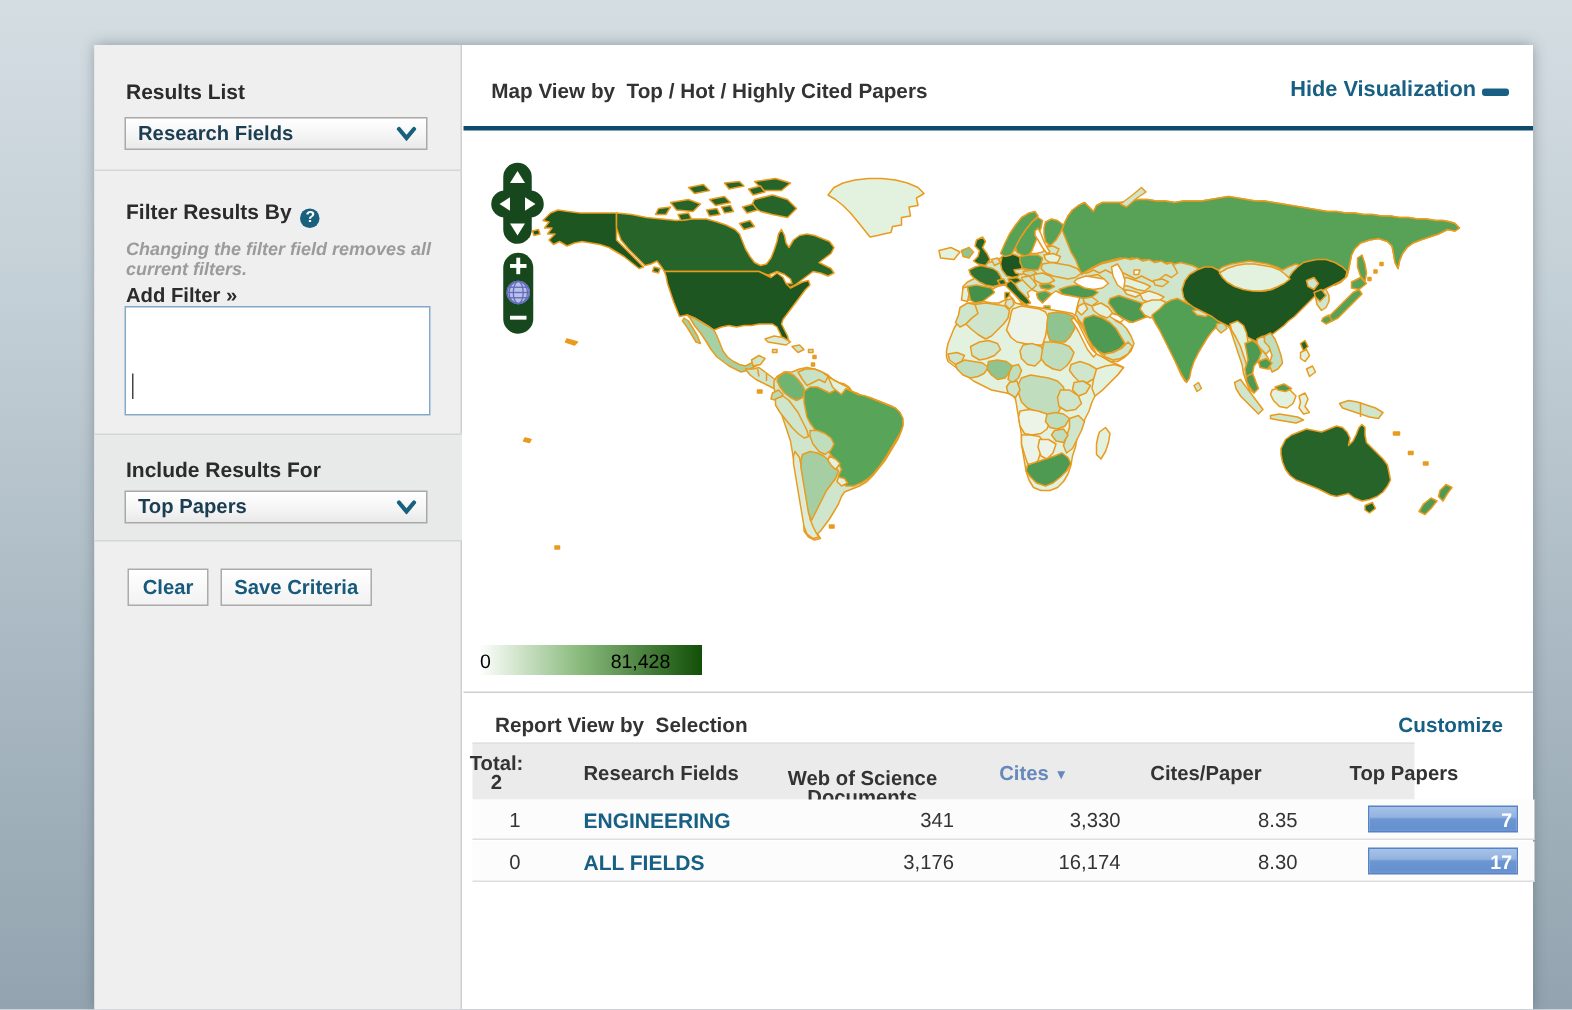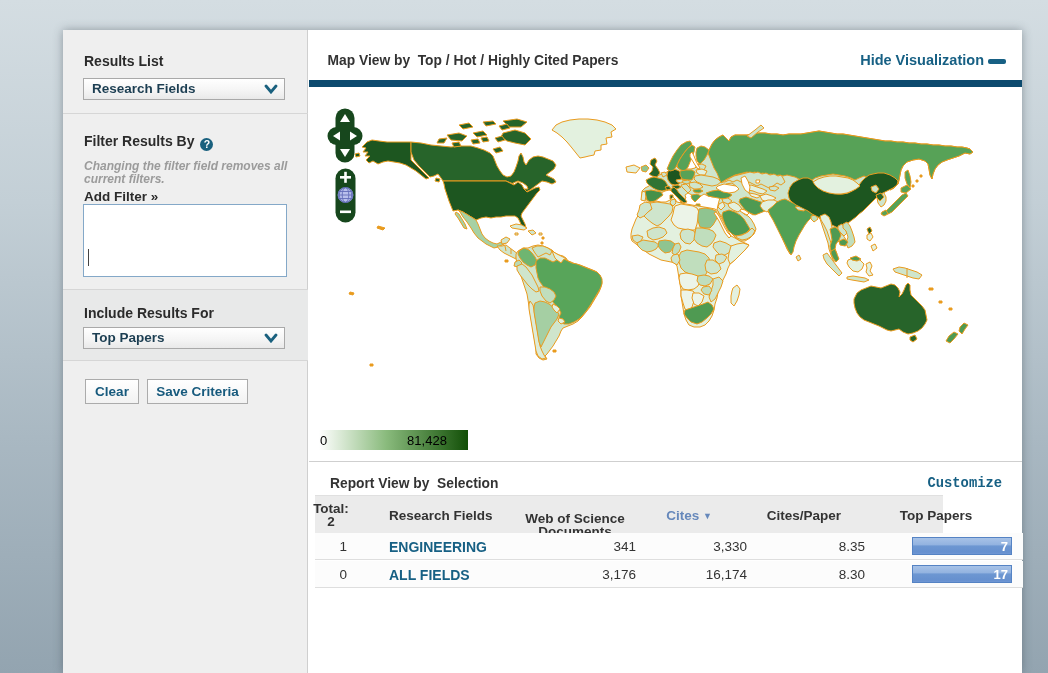--- a/index.html
+++ b/index.html
@@ -44,29 +44,29 @@
 #cursor { position:absolute; left:4px; top:44px; width:1px; height:17px; background:#444; }
 .btn {
   position:absolute; top:349px; height:25px;
   background:linear-gradient(180deg,#ffffff 0%,#f2f2f2 100%);
   border:1px solid #ababab;
   font-size:13.5px; font-weight:bold; color:#175a7d; text-align:center; line-height:23px;
 }
 .teal { color:#175a7d; }
 
 #main { position:absolute; left:246px; top:0; width:713px; height:643px; }
-#maphdr { position:absolute; left:0; top:0; width:713px; height:57px; border-bottom:7px solid #0c4a6e;text-align:right; }
+#maphdr { position:absolute; left:0; top:0; width:713px; height:57px; border-bottom:3px solid #0c4a6e;text-align:right; }
 #maphdr .t1 { position:absolute; left:18.5px; top:23px; font-size:13.8px; font-weight:bold; color:#333; }
 #maphdr .hv { position:absolute; right:38px; top:22px; font-size:14.5px; font-weight:bold; color:#176084; }
 #maphdr .minus { position:absolute; right:16px; top:29px; width:18px; height:5px; background:#176084; border-radius:2px; }
 #mapbox { position:absolute; left:0; top:58px; width:713px; height:373px; }
 
 #report { position:absolute; left:0; top:431px; width:713px; border-top:1px solid #cfcfcf; }
 #rvhdr { position:absolute; left:21px; top:14px; font-size:13.8px; font-weight:bold; color:#333; }
-#customize { position:absolute; right:20px; top:14px; font-size:13.8px; font-weight:bold; color:#176084;font-family:Liberation Mono, monospace; }
+#customize { position:absolute; right:20px; top:14px; font-size:13.8px; font-weight:bold; color:#176084; }
 #thead {
   position:absolute; left:6px; top:33px; width:628px; height:38px; background:#ebebeb;
   border-top:1px solid #e0e0e0;
 }
 .th { position:absolute; font-size:13.5px; font-weight:bold; color:#333; text-align:center; line-height:13px; }
 .row { position:absolute; left:6px; width:708px; height:27px; background:#fcfcfc; border-bottom:1px solid #dedede; }
 .cell { position:absolute; font-size:13.5px; color:#333; }
 .cellr { text-align:right; }
 .fieldlink { font-size:14px; font-weight:bold; color:#176084; }
 .bar {

